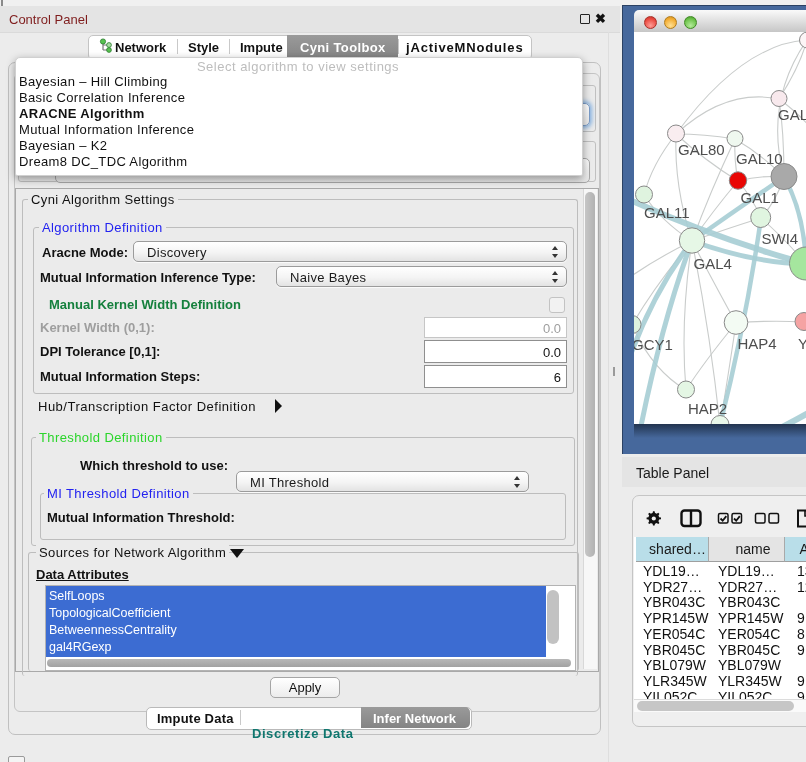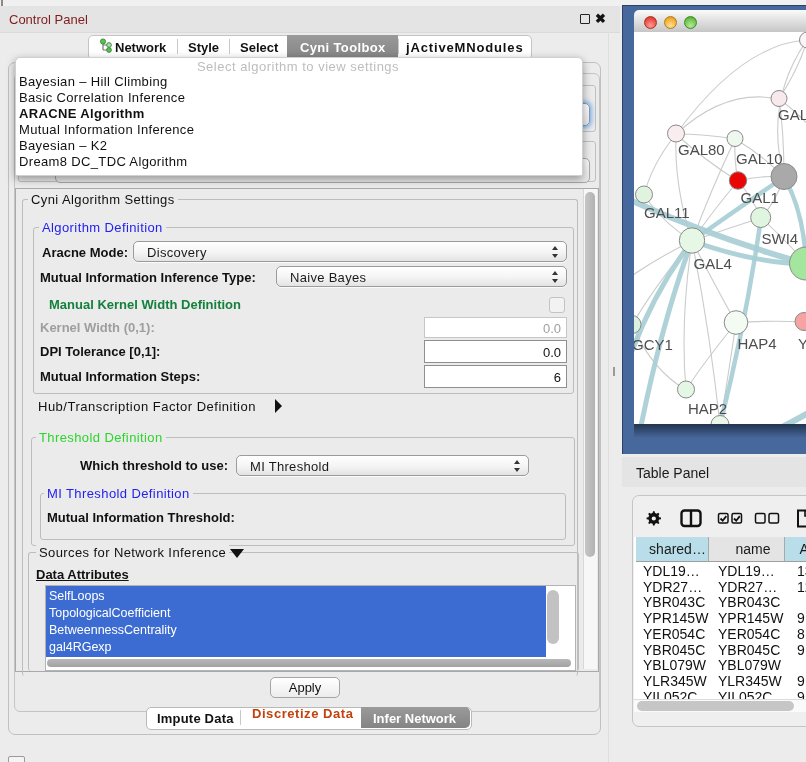--- a/index.html
+++ b/index.html
@@ -36,21 +36,21 @@
   <div class="abs" style="left:287px;top:35px;width:111px;height:23px;background:linear-gradient(#9a9a9a,#858585);"></div>
   <div class="abs" style="left:398px;top:39px;width:1px;height:15px;background:#c9c9c9;"></div>
   <svg class="abs" style="left:99px;top:37px;" width="14" height="18" viewBox="0 0 14 18">
     <path d="M4 5 L4 13 M4 13 L10 13 M4 8 L10 8" stroke="#777" stroke-width="1.2" fill="none"></path>
     <circle cx="4" cy="4.5" r="2.6" fill="#57c24f" stroke="#2e7d32" stroke-width="0.8"></circle>
     <circle cx="10" cy="8" r="2.4" fill="#a5dca0" stroke="#2e7d32" stroke-width="0.8"></circle>
     <circle cx="10" cy="13" r="2.4" fill="#57c24f" stroke="#2e7d32" stroke-width="0.8"></circle>
   </svg>
   <div class="abs" style="left:115px;top:40px;font-size:13px;font-weight:600;color:#111;">Network</div>
   <div class="abs" style="left:188px;top:40px;font-size:13px;font-weight:600;color:#111;">Style</div>
-  <div class="abs" style="left:240px;top:40px;font-size:13px;font-weight:600;color:#111;">Select</div>
+  <div class="abs" style="left:240px;top:40px;font-size:13px;font-weight:600;color:#111;">Impute</div>
   <div class="abs" style="left:300px;top:40px;font-size:13px;font-weight:700;color:#fff;letter-spacing:0.35px;">Cyni Toolbox</div>
   <div class="abs" style="left:406px;top:40px;font-size:13px;font-weight:600;color:#111;letter-spacing:0.85px;">jActiveMNodules</div>
 
   <div class="abs" style="left:14px;top:73px;width:584px;height:637px;background:#ebebeb;border:1px solid #c4c4c4;border-radius:6px;"></div>
 
   <div class="abs" style="left:18px;top:85px;width:576px;height:45px;border:1px solid #c0c0c0;border-radius:3px;"></div>
   <div class="abs" style="left:18px;top:141px;width:576px;height:39px;border:1px solid #c0c0c0;border-radius:3px;"></div>
   <div class="abs" style="left:540px;top:103px;width:48px;height:21px;border:1px solid #7a9cc8;border-radius:5px;background:linear-gradient(#fff,#e8e8e8);box-shadow:0 0 4px 2px rgba(120,170,225,0.85);"></div>
   <div class="spin" style="right:auto;left:576px;top:113.5px;"></div>
   <div class="abs" style="left:55px;top:158px;width:533px;height:23px;border:1px solid #a8a8a8;border-radius:5px;background:linear-gradient(#fdfdfd,#e6e6e6);"></div>
@@ -96,52 +96,52 @@
       <span class="tv">6</span>
     </div>
 
   <div class="abs glbl" style="left:38px;top:399px;">Hub/Transcription Factor Definition</div>
   <div class="abs" style="left:275px;top:399px;width:0;height:0;border-top:7.5px solid transparent;border-bottom:7.5px solid transparent;border-left:7px solid #111;"></div>
 
   <div class="group" style="left:31px;top:437px;width:542px;height:107px;"></div>
   <div class="gcap" style="left:36px;top:437px;color:#2bd52b;">Threshold Definition</div>
 
   <div class="abs lbl" style="left:80px;top:458px;">Which threshold to use:</div>
-  <div class="combo" style="left:236px;top:455px;width:291px;height:19px;">
+  <div class="combo" style="left:236px;top:471px;width:291px;height:19px;">
       <span class="ct">MI Threshold</span>
       <span class="spin"></span>
     </div>
 
   <div class="group" style="left:40px;top:493px;width:524px;height:45px;"></div>
   <div class="gcap" style="left:44px;top:493px;color:#2222f0;">MI Threshold Definition</div>
 
   <div class="abs lbl" style="left:47px;top:510px;">Mutual Information Threshold:</div>
 
   <div class="group" style="left:28px;top:552px;width:549px;height:118px;border-bottom:none;"></div>
-  <div class="gcap" style="left:36px;top:552px;color:#111;font-weight:normal;">Sources for Network Inference</div>
+  <div class="gcap" style="left:36px;top:552px;color:#111;font-weight:normal;">Sources for Network Algorithm</div>
   <div class="abs" style="left:230px;top:549px;width:0;height:0;border-left:7.5px solid transparent;border-right:7.5px solid transparent;border-top:9px solid #111;"></div>
 
   <div class="abs lbl" style="left:36px;top:567px;text-decoration:underline;">Data Attributes</div>
 
   <div class="abs" style="left:45px;top:585px;width:529px;height:84px;background:#fff;border:1px solid #b3b3b3;"></div>
   <div class="abs" style="left:46px;top:586px;width:500px;height:71px;background:#3c6cd2;"></div>
   <div class="abs" style="left:49px;top:589px;width:480px;height:17px;font-size:12.5px;color:#fff;">SelfLoops</div>
   <div class="abs" style="left:49px;top:606px;width:480px;height:17px;font-size:12.5px;color:#fff;">TopologicalCoefficient</div>
   <div class="abs" style="left:49px;top:623px;width:480px;height:17px;font-size:12.5px;color:#fff;">BetweennessCentrality</div>
   <div class="abs" style="left:49px;top:640px;width:480px;height:17px;font-size:12.5px;color:#fff;">gal4RGexp</div>
   <div class="abs" style="left:547px;top:590px;width:12px;height:54px;background:#c2c2c2;border-radius:6px;"></div>
   <div class="abs" style="left:47px;top:659px;width:524px;height:8px;background:linear-gradient(#b8b8b8,#a2a2a2);border-radius:4px;"></div>
 
   <div class="abs" style="left:270px;top:677px;width:68px;height:19px;background:linear-gradient(#fff,#ececec);border:1px solid #a5a5a5;border-radius:5px;text-align:center;font-size:13px;color:#111;line-height:19px;">Apply</div>
 
   <div class="abs" style="left:146px;top:707px;width:324px;height:21px;background:#fff;border:1px solid #b9b9b9;border-radius:5px;"></div>
   <div class="abs" style="left:240px;top:710px;width:1px;height:15px;background:#c9c9c9;"></div>
   <div class="abs" style="left:361px;top:707px;width:109px;height:21px;background:linear-gradient(#9a9a9a,#848484);border-radius:0 5px 5px 0;"></div>
   <div class="abs" style="left:157px;top:711px;font-size:13px;font-weight:600;color:#111;letter-spacing:0.2px;">Impute Data</div>
-  <div class="abs" style="left:252px;top:706px;font-size:13px;font-weight:600;color:#c2410c;letter-spacing:0.55px;">Discretize Data</div>
+  <div class="abs" style="left:252px;top:726px;font-size:13px;font-weight:600;color:#0f766e;letter-spacing:0.55px;">Discretize Data</div>
   <div class="abs" style="left:373px;top:711px;font-size:13px;font-weight:600;color:#fff;">Infer Network</div>
 
   <div class="abs" style="left:15px;top:57px;width:566px;height:117px;background:#fff;border:1px solid #d0d0d0;border-radius:5px 5px 2px 2px;box-shadow:0 3px 8px rgba(0,0,0,0.38);"></div>
   <div class="abs" style="left:15px;top:59px;width:566px;height:13px;font-size:13px;color:#bdbdbd;text-align:center;letter-spacing:0.5px;">Select algorithm to view settings</div>
   <div class="abs" style="left:19px;top:74px;font-size:13px;color:#111;line-height:16px;letter-spacing:0.35px;">
     Bayesian – Hill Climbing<br>
     Basic Correlation Inference<br>
     <b>ARACNE Algorithm</b><br>
     Mutual Information Inference<br>
     Bayesian – K2<br>

